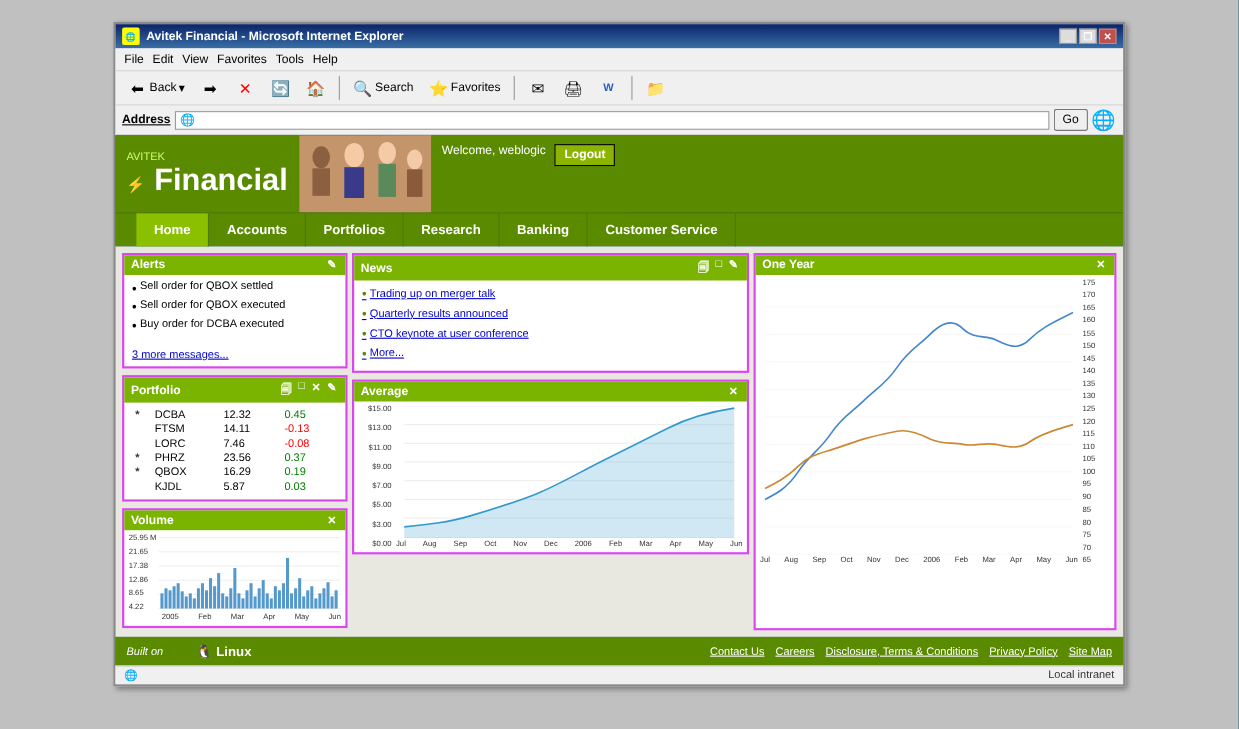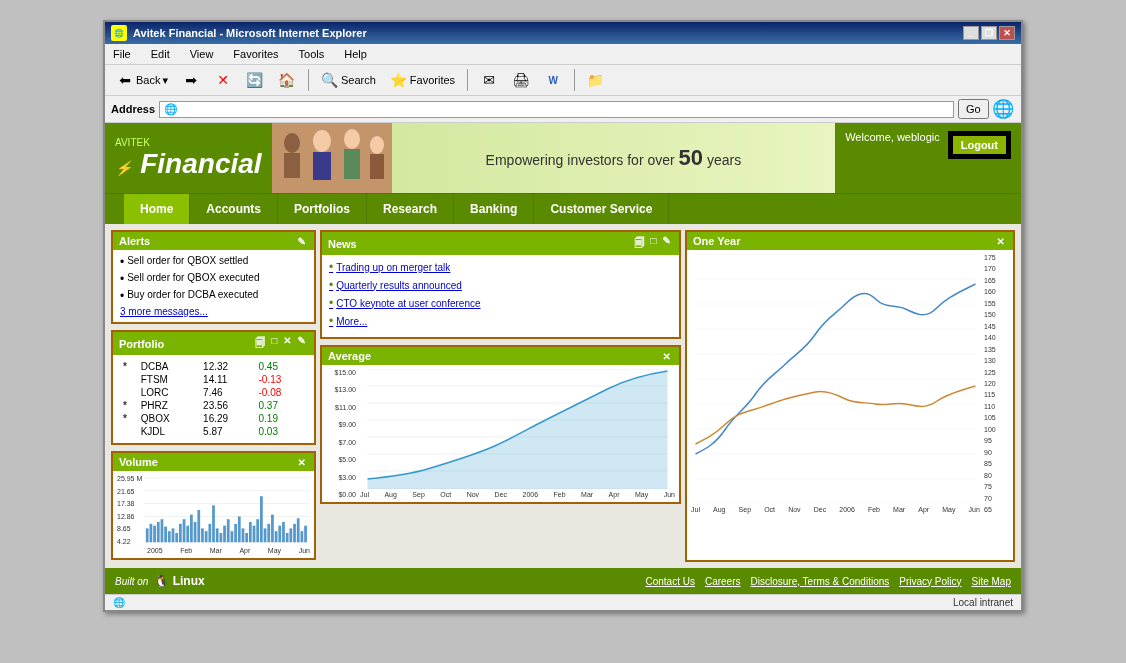--- a/index.html
+++ b/index.html
@@ -9,59 +9,59 @@
     .browser-window { border: 2px solid #888; background: #f0f0f0; width: 920px; margin: 10px auto; box-shadow: 2px 2px 5px rgba(0,0,0,0.4); }
     .title-bar { background: linear-gradient(to bottom, #0a246a, #3a6ea5); color: white; padding: 3px 6px; display: flex; align-items: center; justify-content: space-between; font-size: 11px; font-weight: bold; }
     .title-bar-left { display: flex; align-items: center; gap: 6px; }
     .title-bar-icon { width: 16px; height: 16px; background: #ff0; border-radius: 2px; font-size: 8px; display: flex; align-items: center; justify-content: center; }
     .window-controls { display: flex; gap: 2px; }
     .win-btn { width: 16px; height: 14px; border: 1px solid #999; font-size: 9px; display: flex; align-items: center; justify-content: center; cursor: pointer; font-family: Marlett, Arial; }
     .win-btn.minimize { background: #ddd; }
     .win-btn.restore { background: #ddd; }
     .win-btn.close { background: #c0504d; color: white; }
 
-    .menu-bar { background: #f0f0f0; border-bottom: 1px solid #ccc; padding: 2px 4px; display: flex; gap: 12px; font-size: 11px; }
+    .menu-bar { background: #f0f0f0; border-bottom: 1px solid #ccc; padding: 2px 4px; display: flex; font-size: 11px; }
     .menu-item { padding: 2px 4px; cursor: pointer; }
 
     .toolbar { background: #f0f0f0; border-bottom: 1px solid #ccc; padding: 3px 6px; display: flex; align-items: center; gap: 4px; min-height: 30px; }
     .tb-btn { display: flex; align-items: center; gap: 2px; padding: 2px 4px; border: 1px solid transparent; cursor: pointer; font-size: 11px; }
     .tb-icon { width: 18px; height: 18px; display: flex; align-items: center; justify-content: center; font-size: 14px; }
     .tb-sep { width: 1px; height: 22px; background: #999; margin: 0 3px; }
 
     .address-bar { background: #f0f0f0; border-bottom: 1px solid #ccc; padding: 2px 6px; display: flex; align-items: center; gap: 4px; font-size: 11px; }
-    .addr-label { font-weight: bold; }
+    .addr-label { font-weight: bold; text-decoration: underline; }
     .addr-input { flex: 1; border: 1px solid #999; padding: 1px 4px; font-size: 11px; background: white; }
 
     
     .site-content { background: #0c4a6e; }
 
     
     .site-header { background: #5a8a00; display: flex; align-items: stretch; }
     .logo-area { background: #5a8a00; padding: 8px 10px; display: flex; align-items: center; }
-    .logo-text { color: white; font-size: 28px; font-weight: bold; font-style: italic; }
+    .logo-text { color: white; font-size: 28px; font-weight: bold; }
     .logo-small { color: #ccff66; font-size: 10px; display: block; }
     .header-banner { flex: 1; background: linear-gradient(to right, #d4e8a0, #e8f5c0); display: flex; align-items: center; justify-content: center; font-size: 14px; color: #333; padding: 10px; }
     .header-banner b { font-size: 22px; color: #333; }
     .header-right { background: #5a8a00; padding: 8px 10px; display: flex; align-items: flex-start; gap: 8px; }
     .welcome-text { color: white; font-size: 11px; }
-    .logout-btn { background: #8ab400; color: white; border: 5px solid #000000; padding: 3px 8px; font-size: 11px; cursor: pointer; font-weight: bold; }
+    .logout-btn { background: #8ab400; color: white; border: 1px solid #000000; padding: 3px 8px; font-size: 11px; cursor: pointer; font-weight: bold; }
 
     
     .nav-bar { background: #5a8a00; display: flex; border-top: 1px solid #4a7a00; }
     .nav-item { padding: 8px 16px; color: white; cursor: pointer; font-size: 12px; font-weight: bold; border-right: 1px solid #4a7a00; }
     .nav-item.home { background: #8ac000; margin-left: 19px; }
 
     
     .main-area { display: flex; gap: 0; padding: 6px; background: #e8e8e0; }
 
     
     .left-col { width: 205px; display: flex; flex-direction: column; gap: 4px; }
 
     
-    .portlet { border: 2px solid #a16207; background: white; margin-bottom: 2px; }
+    .portlet { border: 2px solid #d946ef; background: white; margin-bottom: 2px; }
     .portlet-header { background: #7ab400; color: white; font-weight: bold; padding: 3px 6px; display: flex; justify-content: space-between; align-items: center; font-size: 11px; }
     .portlet-icons { display: flex; gap: 2px; }
     .portlet-icon { color: white; font-size: 10px; cursor: pointer; padding: 0 2px; }
     .portlet-body { padding: 5px 7px; font-size: 10px; }
 
     
     .alert-item { display: flex; align-items: flex-start; gap: 3px; margin-bottom: 3px; }
     .alert-bullet { font-size: 12px; }
 
     
@@ -200,25 +200,20 @@
               <ellipse cx="20" cy="20" rx="8" ry="10" fill="#8b6040"></ellipse>
               <rect x="12" y="30" width="16" height="25" fill="#8b6040"></rect>
               <ellipse cx="50" cy="18" rx="9" ry="11" fill="#f5cba7"></ellipse>
               <rect x="41" y="29" width="18" height="28" fill="#3a3a8a"></rect>
               <ellipse cx="80" cy="16" rx="8" ry="10" fill="#f5cba7"></ellipse>
               <rect x="72" y="26" width="16" height="30" fill="#5a8a5a"></rect>
               <ellipse cx="105" cy="22" rx="7" ry="9" fill="#f5cba7"></ellipse>
               <rect x="98" y="31" width="14" height="25" fill="#8a5a3a"></rect>
             </svg>
           </div>
-          <div class="header-banner">
-            <div style="text-align:center;">
-              <span>Empowering investors for over </span><b>50</b><span> years</span>
-            </div>
-          </div>
           <div class="header-right">
             <span class="welcome-text">Welcome, weblogic</span>
             <button class="logout-btn">Logout</button>
           </div>
         </div>
 
         <div class="nav-bar">
           <div class="nav-item home">Home</div>
           <div class="nav-item">Accounts</div>
           <div class="nav-item">Portfolios</div>
@@ -244,21 +239,21 @@
                   <span>Sell order for QBOX settled</span>
                 </div>
                 <div class="alert-item">
                   <span class="alert-bullet">•</span>
                   <span>Sell order for QBOX executed</span>
                 </div>
                 <div class="alert-item">
                   <span class="alert-bullet">•</span>
                   <span>Buy order for DCBA executed</span>
                 </div>
-                <div style="color:#0000cc;text-decoration:underline;cursor:pointer;margin-top:3px;">3 more messages...</div>
+                <div style="color:#0000cc;text-decoration:underline;cursor:pointer;margin-top:14px;">3 more messages...</div>
               </div>
             </div>
 
             <div class="portlet">
               <div class="portlet-header">
                 <span>Portfolio</span>
                 <div class="portlet-icons">
                   <span class="portlet-icon">🗐</span>
                   <span class="portlet-icon">□</span>
                   <span class="portlet-icon">✕</span>
@@ -564,21 +559,21 @@
                 </div>
               </div>
             </div>
           </div>
 
         </div>
 
         <div class="site-footer">
           <div class="footer-left">
             <span class="footer-logo">Built on</span>
-            <span style="color:white;font-weight:bold;font-size:12px;">🐧 Linux</span>
+            <span style="color:white;font-weight:bold;font-size:12px;margin-left:24px;">🐧 Linux</span>
           </div>
           <div class="footer-links">
             <span class="footer-link">Contact Us</span>
             <span class="footer-link">Careers</span>
             <span class="footer-link">Disclosure, Terms &amp; Conditions</span>
             <span class="footer-link">Privacy Policy</span>
             <span class="footer-link">Site Map</span>
           </div>
         </div>
 

